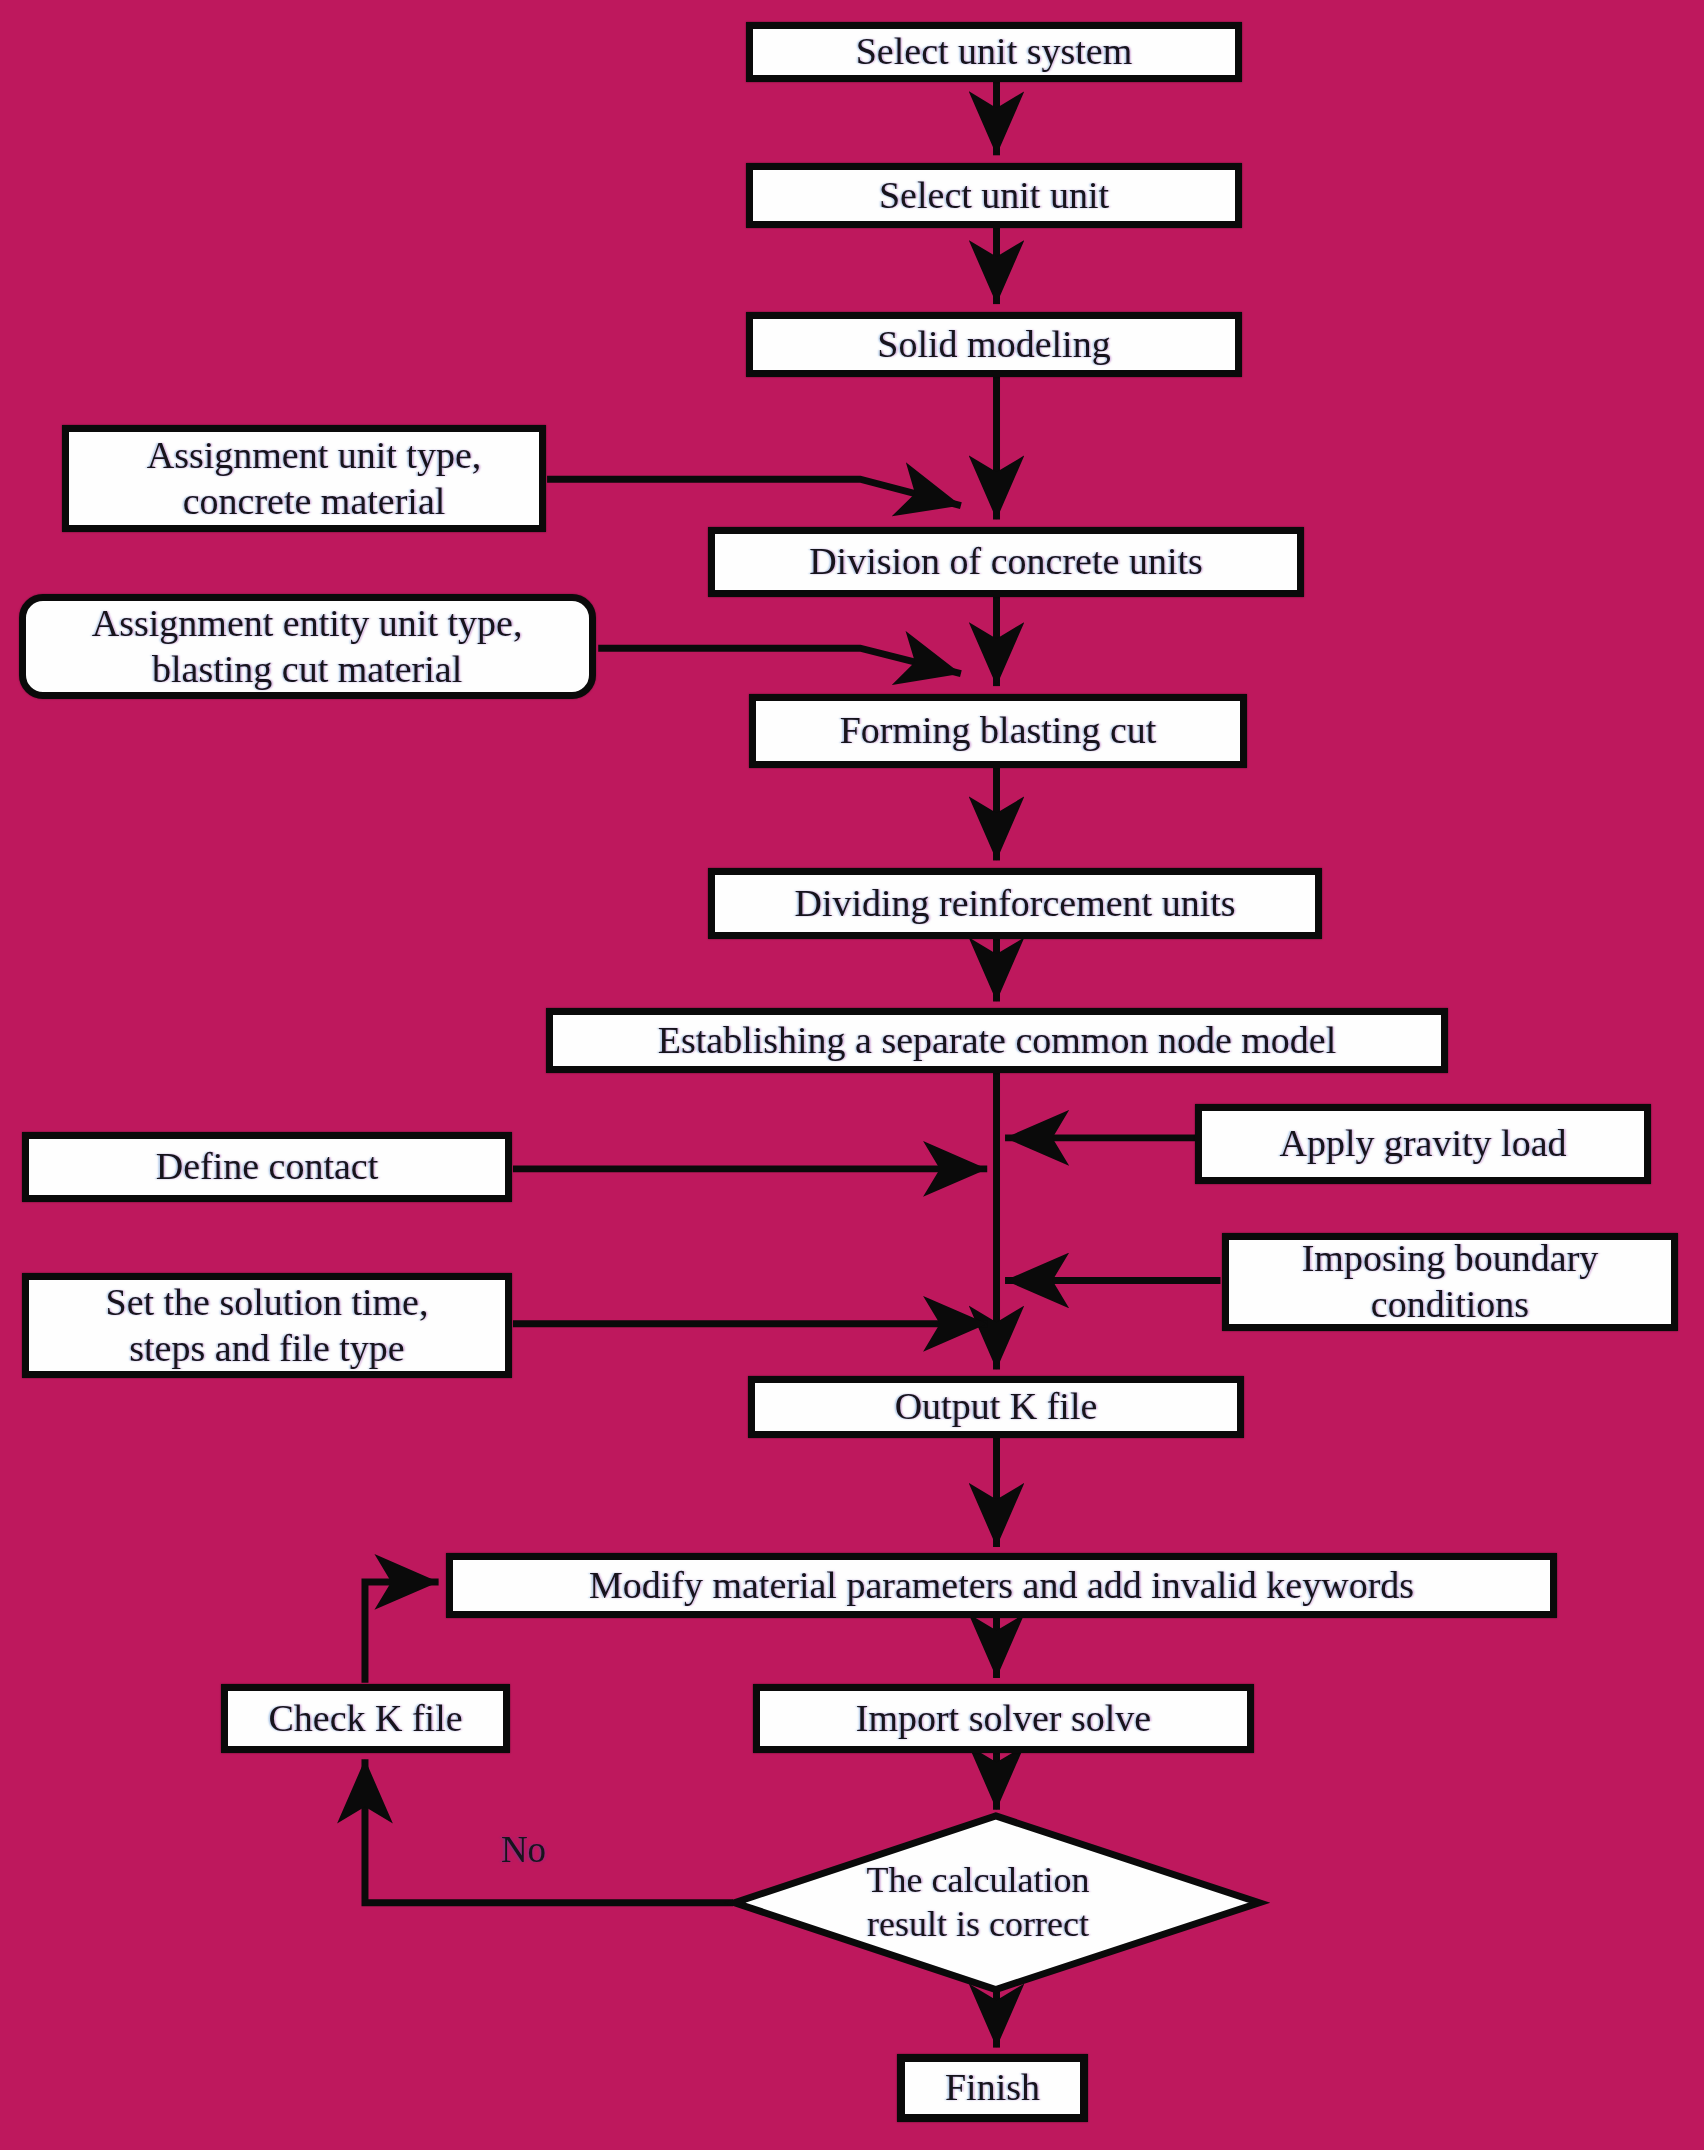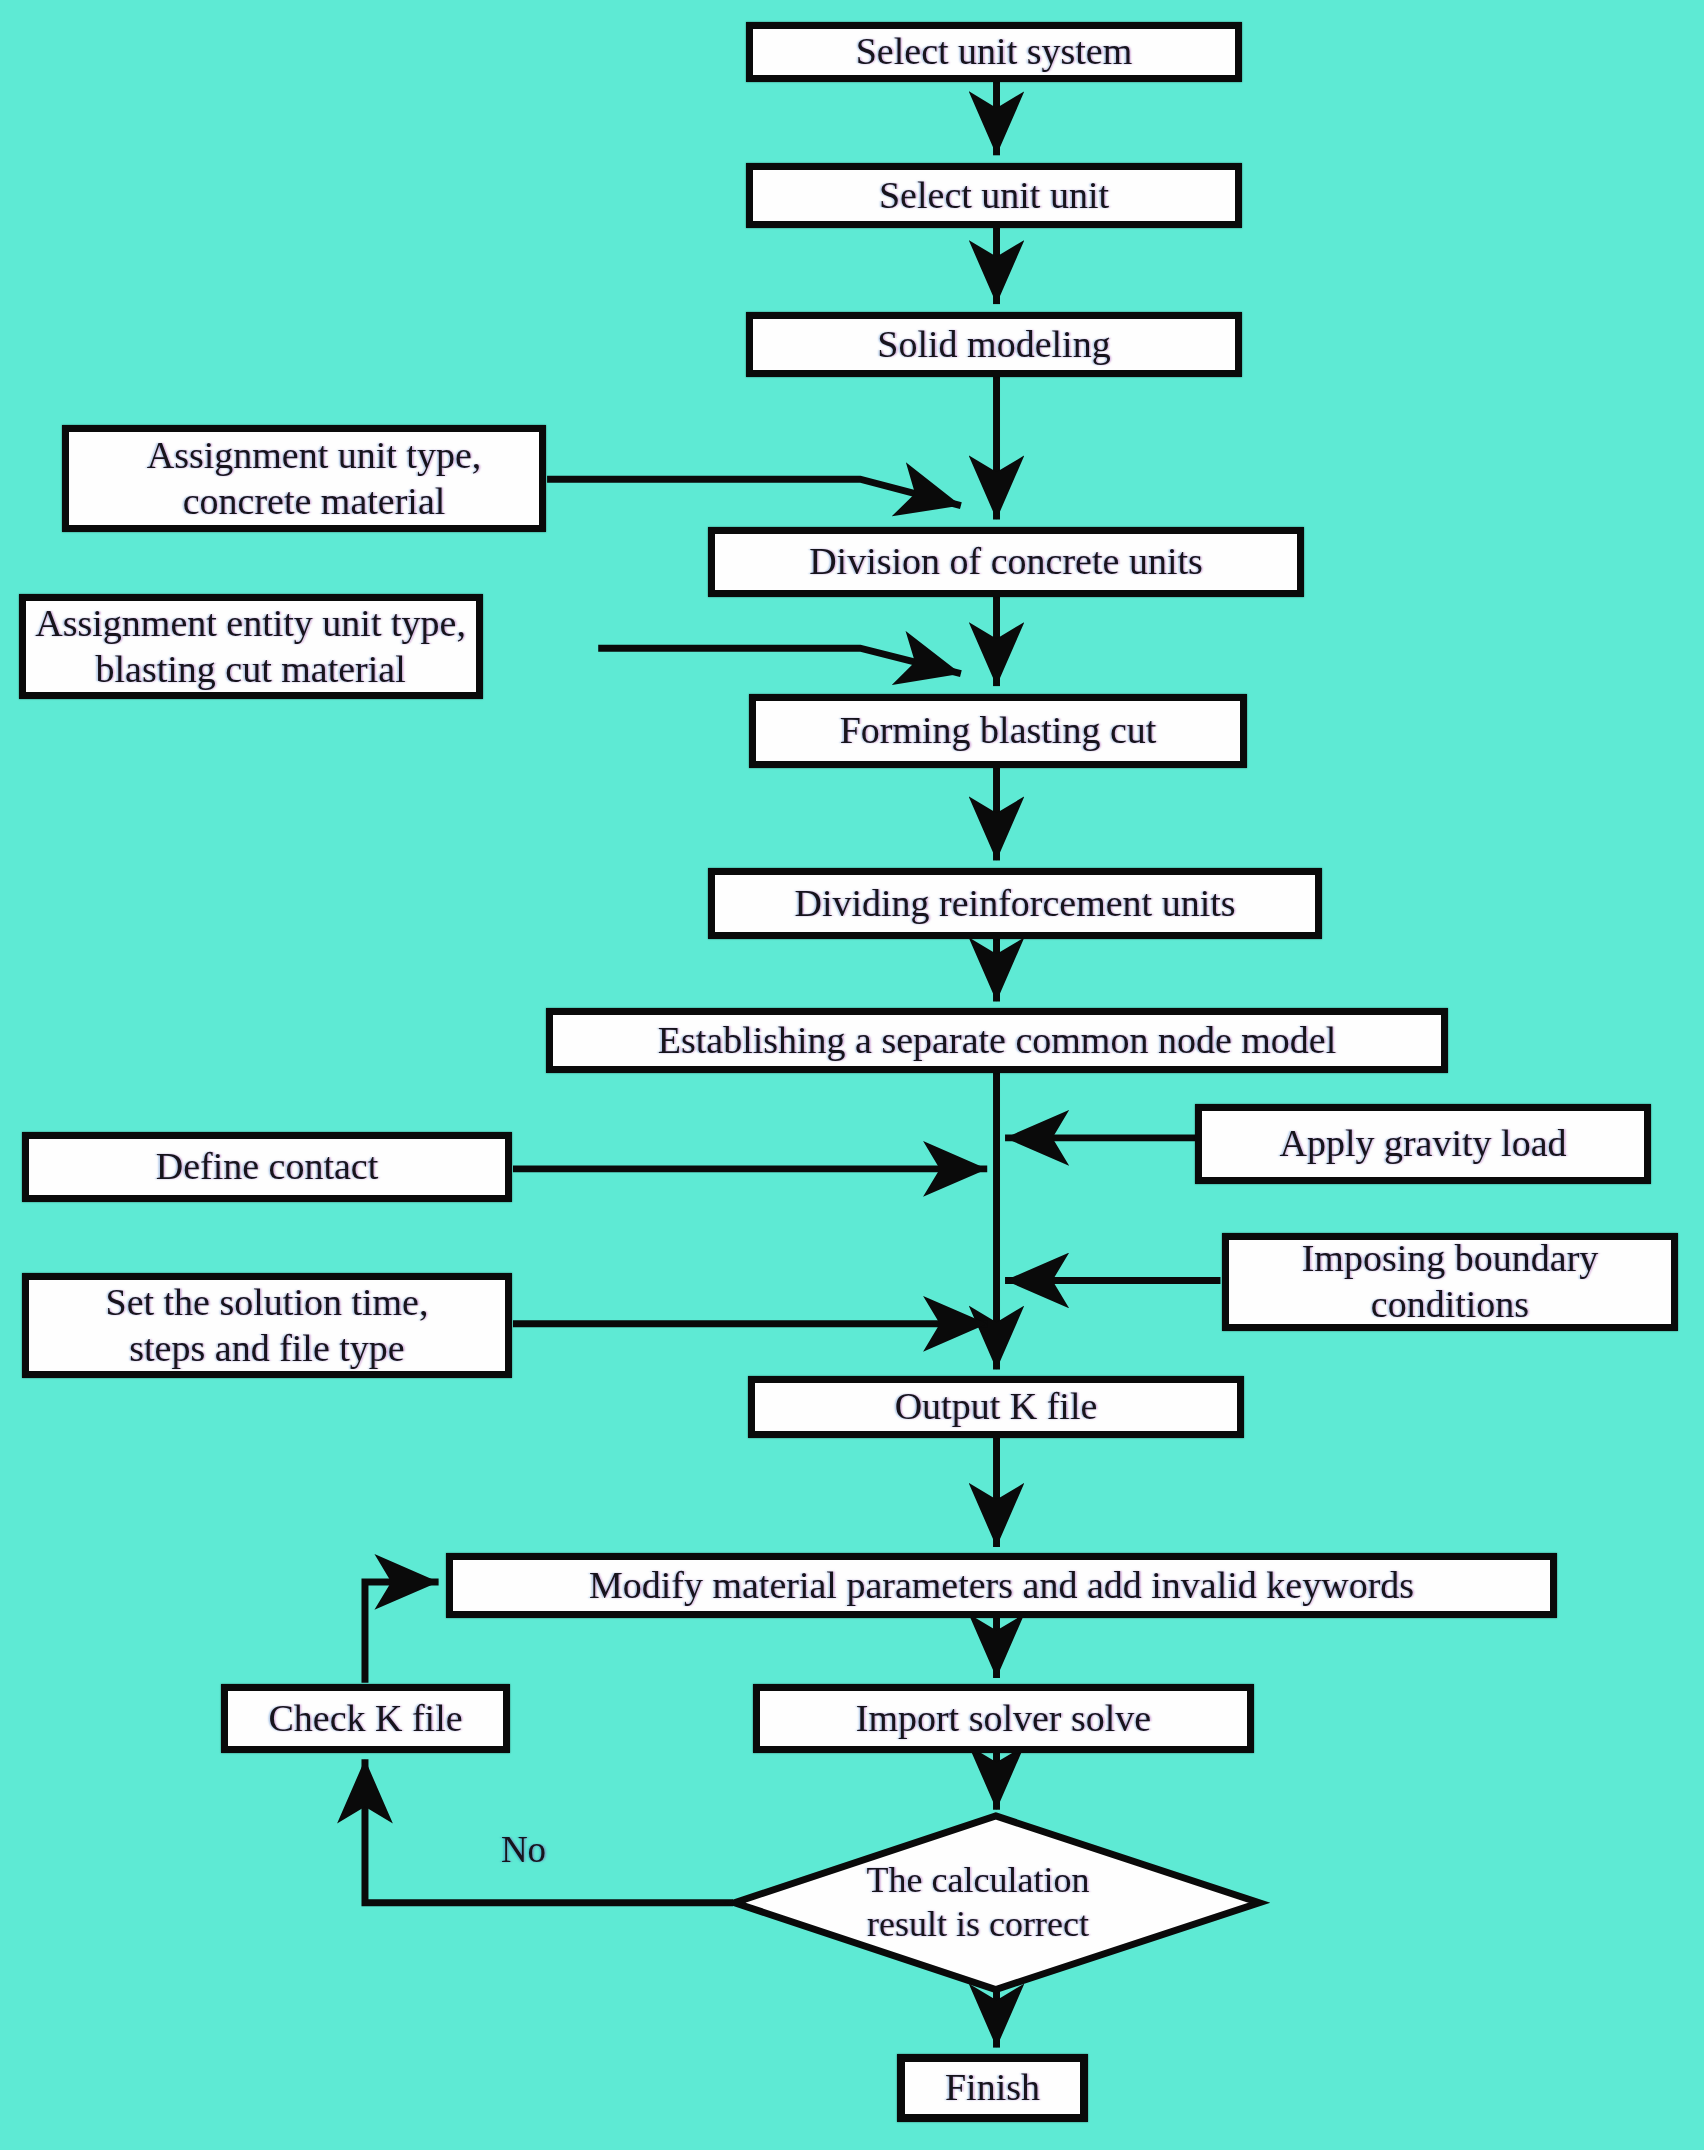--- a/index.html
+++ b/index.html
@@ -1,19 +1,19 @@
 <!DOCTYPE html>
 <html style="font-size:12.4px"><head>
 <meta charset="utf-8">
 <style>
   html,body{margin:0;padding:0;background:#ffffff;}
   .canvas{
     position:relative;
     width:1704px;height:2151px;
-    background:#5eead4;
+    background:#be185d;
     font-family:"Liberation Serif","DejaVu Serif",serif;
     overflow:hidden;
   }
   svg.wires{position:absolute;left:0;top:0;width:1704px;height:2151px;}
   .node{
     position:absolute;box-sizing:border-box;
     background:#fefefe;border:7px solid #0a0a0a;
     display:flex;align-items:center;justify-content:center;
     text-align:center;white-space:pre-line;
     font-size:38px;line-height:1.2;color:#17141c;
@@ -71,21 +71,21 @@
 
   <div class="node" style="left:746px;top:163px;width:496px;height:65px;">Select unit unit</div>
 
   <div class="node" style="left:746px;top:312px;width:496px;height:65px;">Solid modeling</div>
 
   <div class="node" style="left:62px;top:425px;width:484px;height:107px;padding-left:20px;">Assignment unit type,
 concrete material</div>
 
   <div class="node" style="left:708px;top:527px;width:596px;height:70px;">Division of concrete units</div>
 
-  <div class="node" style="left:18.6px;top:594px;width:464px;height:105px;">Assignment entity unit type,
+  <div class="node" style="left:18.6px;top:594px;width:577px;height:105px;border-radius:24px;">Assignment entity unit type,
 blasting cut material</div>
 
   <div class="node" style="left:749px;top:694px;width:498px;height:74px;">Forming blasting cut</div>
 
   <div class="node" style="left:708px;top:868px;width:614px;height:71px;">Dividing reinforcement units</div>
 
   <div class="node" style="left:546px;top:1008px;width:902px;height:65px;">Establishing a separate common node model</div>
 
   <div class="node" style="left:1174px;top:1104px;width:456px;height:80px;margin-left:21px;">Apply gravity load</div>
 

